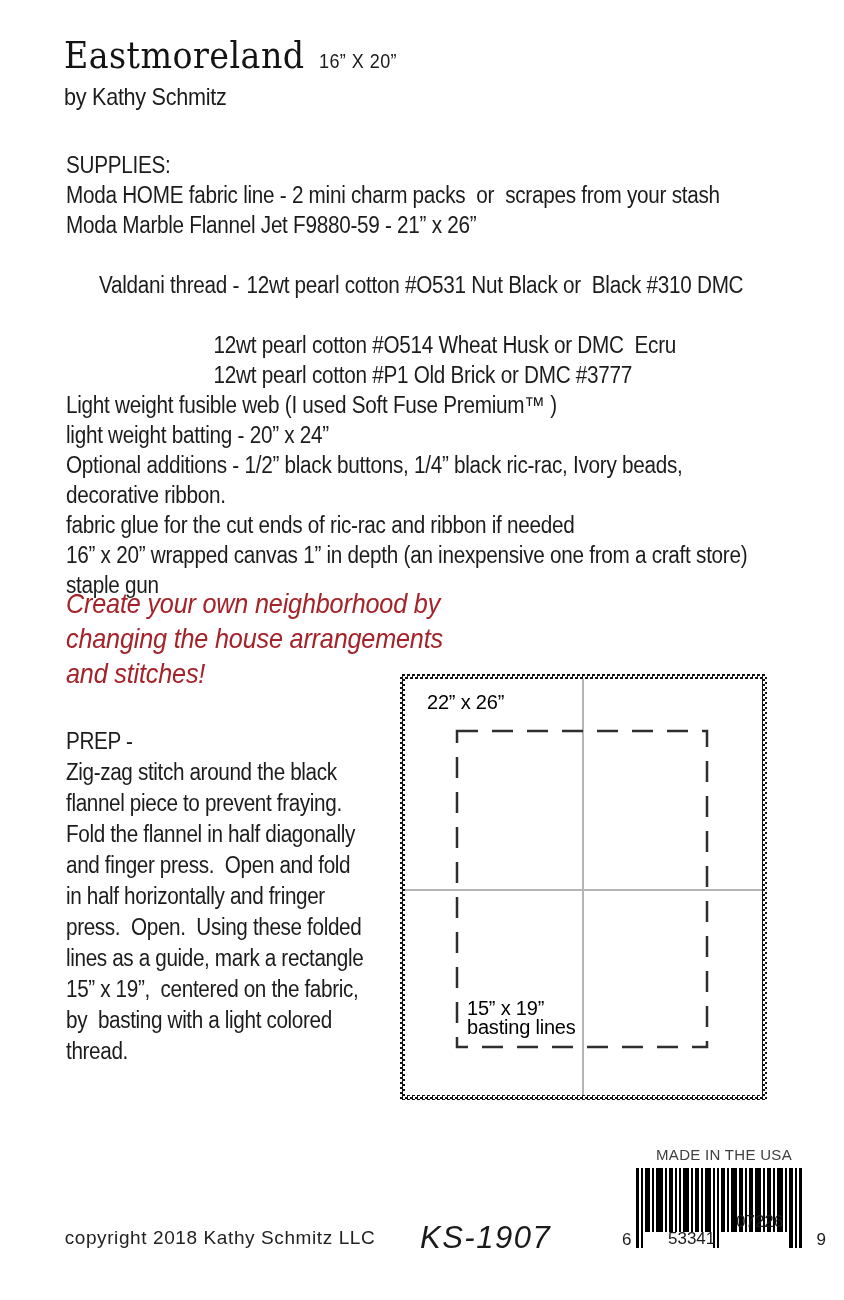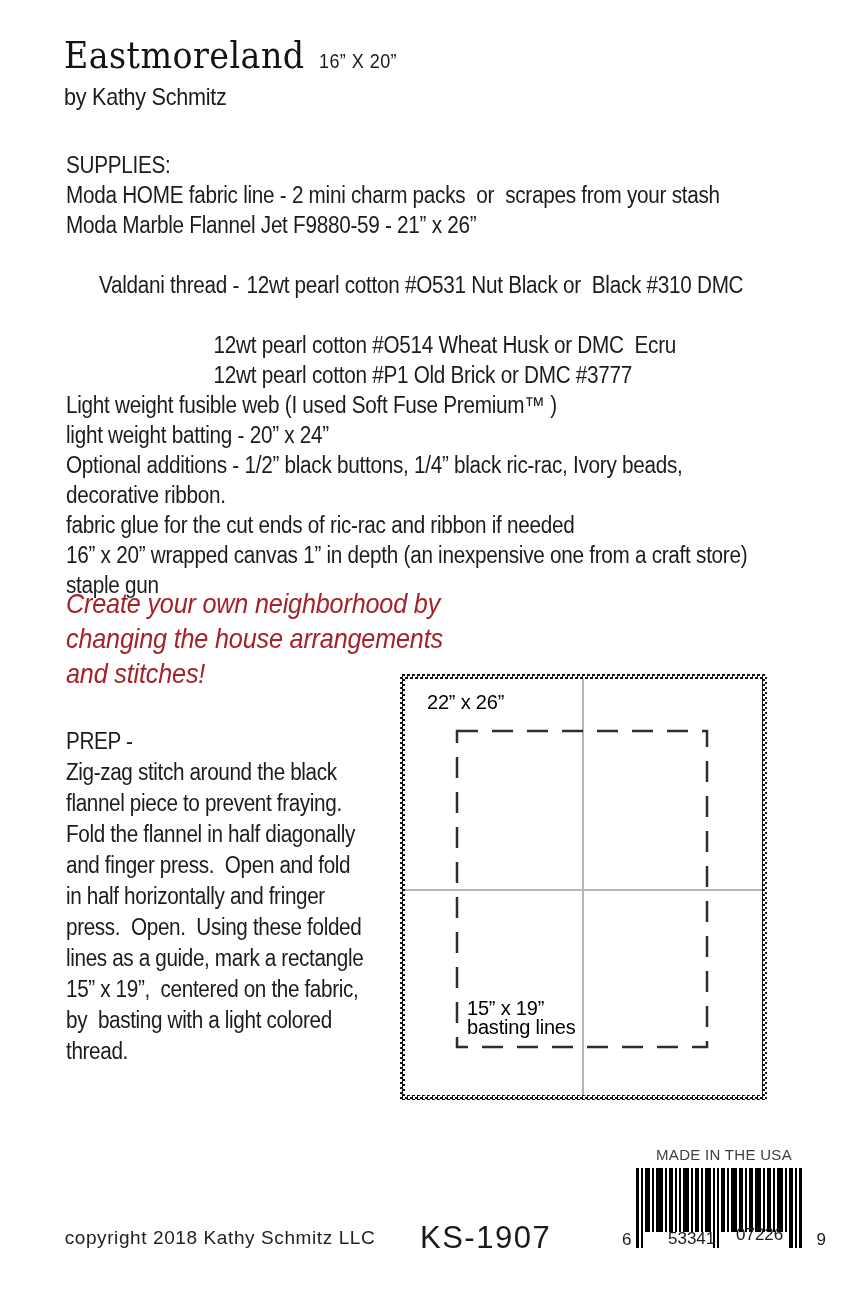--- a/index.html
+++ b/index.html
@@ -34,30 +34,30 @@
   }
   #diagram-inner{ position:absolute; inset:5px; background:#fff; }
   #diagram-svg{ position:absolute; left:0; top:0; }
   .diag-label{ position:absolute; font-size:20px; letter-spacing:-0.2px; color:#000000; }
   #flannel-label{ left:22px; top:12px; }
   #basting-label{ left:62px; top:320px; line-height:19px; }
 
   
   #copyright{ position:absolute; left:55px; top:1188px; width:330px; text-align:center;
               font-size:19px; line-height:23px; letter-spacing:0.6px; color:#222;margin-top:38px; }
-  #sku{ position:absolute; left:420px; top:1220px; font-size:31px; letter-spacing:1.5px; color:#1a1a1a; }
+  #sku{ position:absolute; left:420px; top:1220px; font-size:31px; letter-spacing:1.5px; color:#1a1a1a;font-style:italic; }
   #barcode-block{ position:absolute; left:620px; top:1146px; width:208px; }
   #made-in{ text-align:center; font-size:15px; letter-spacing:0.3px; margin-bottom:5px; color:#404040; }
   #barcode-row{ position:relative; height:82px; }
   .bc-digit{ position:absolute; bottom:0px; font-size:17px; }
   #bc-digit-system{ left:2px; }
   #bc-digit-check{ right:2px; }
   #bc-svg{ position:absolute; left:16px; top:0; }
   #bc-digit-left{ left:48px; bottom:1px;text-align:right; }
-  #bc-digit-right{ left:116px; bottom:5px;margin-top:38px; }
+  #bc-digit-right{ left:116px; bottom:18px;margin-top:38px; }
 </style>
 </head>
 <body>
 
 <div id="page">
 
   <div id="header" class="condensed">
     <div>
       <span class="title">Eastmoreland</span><span class="title-size">16” X 20”</span>
     </div>

